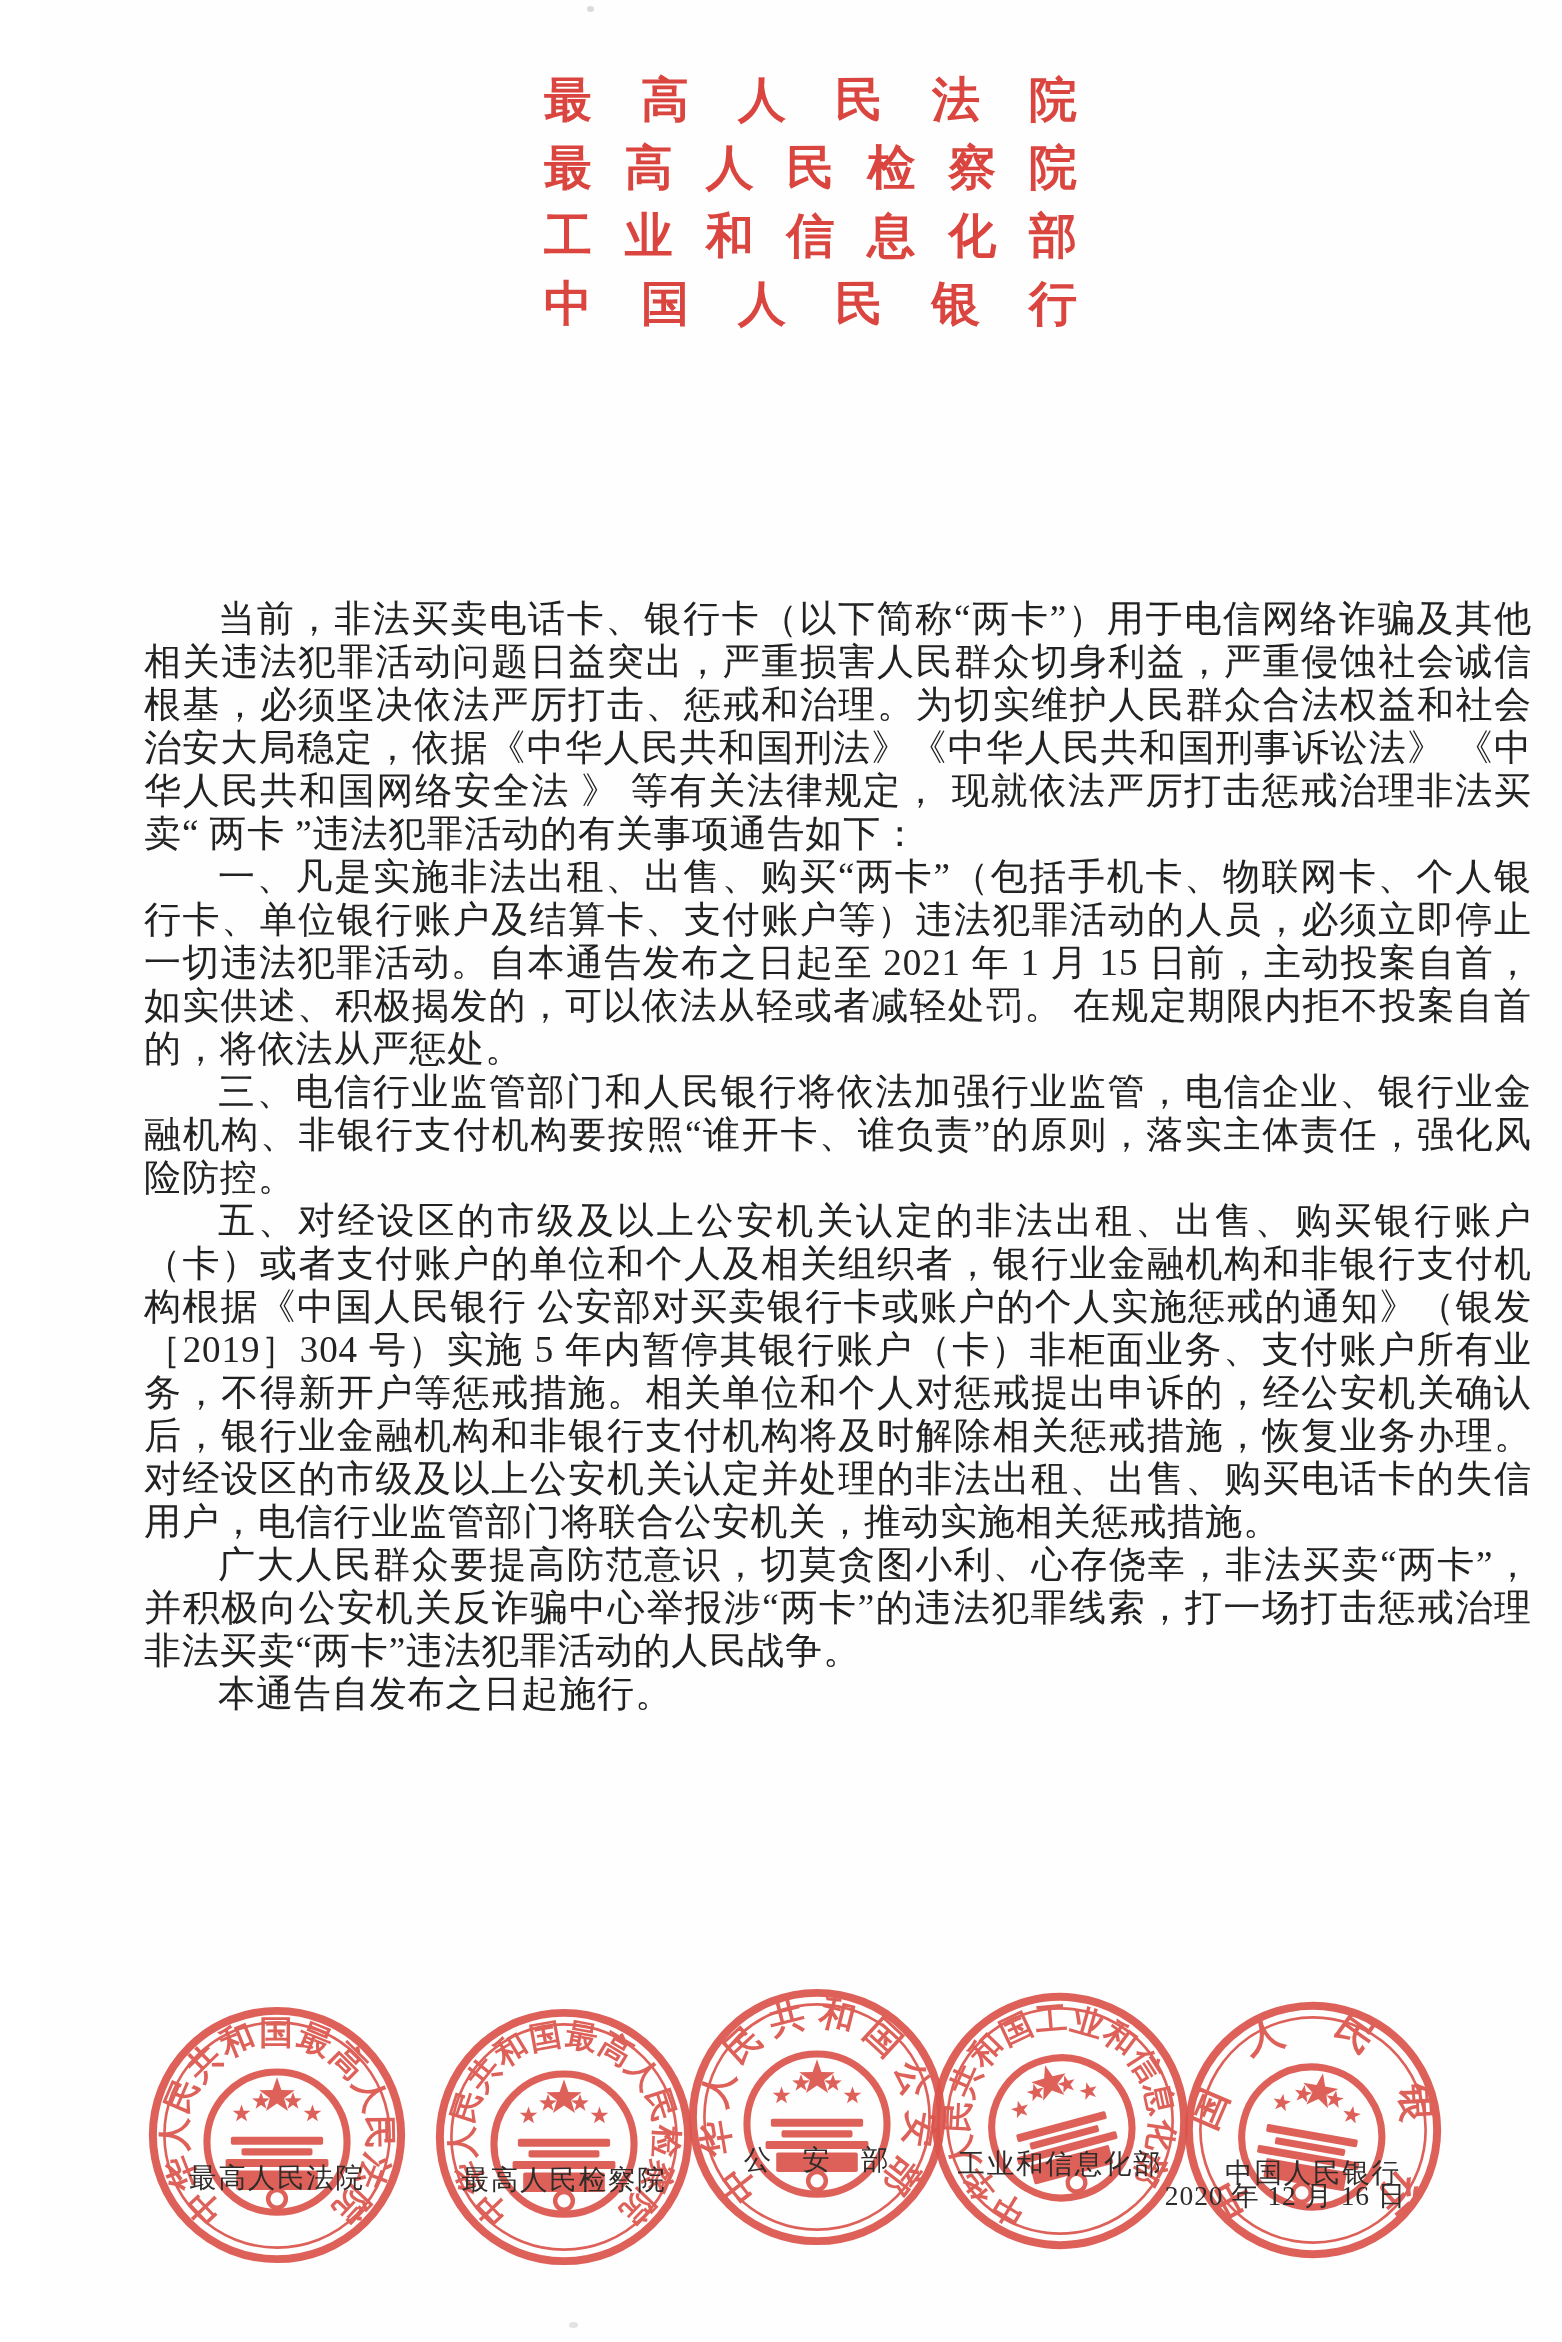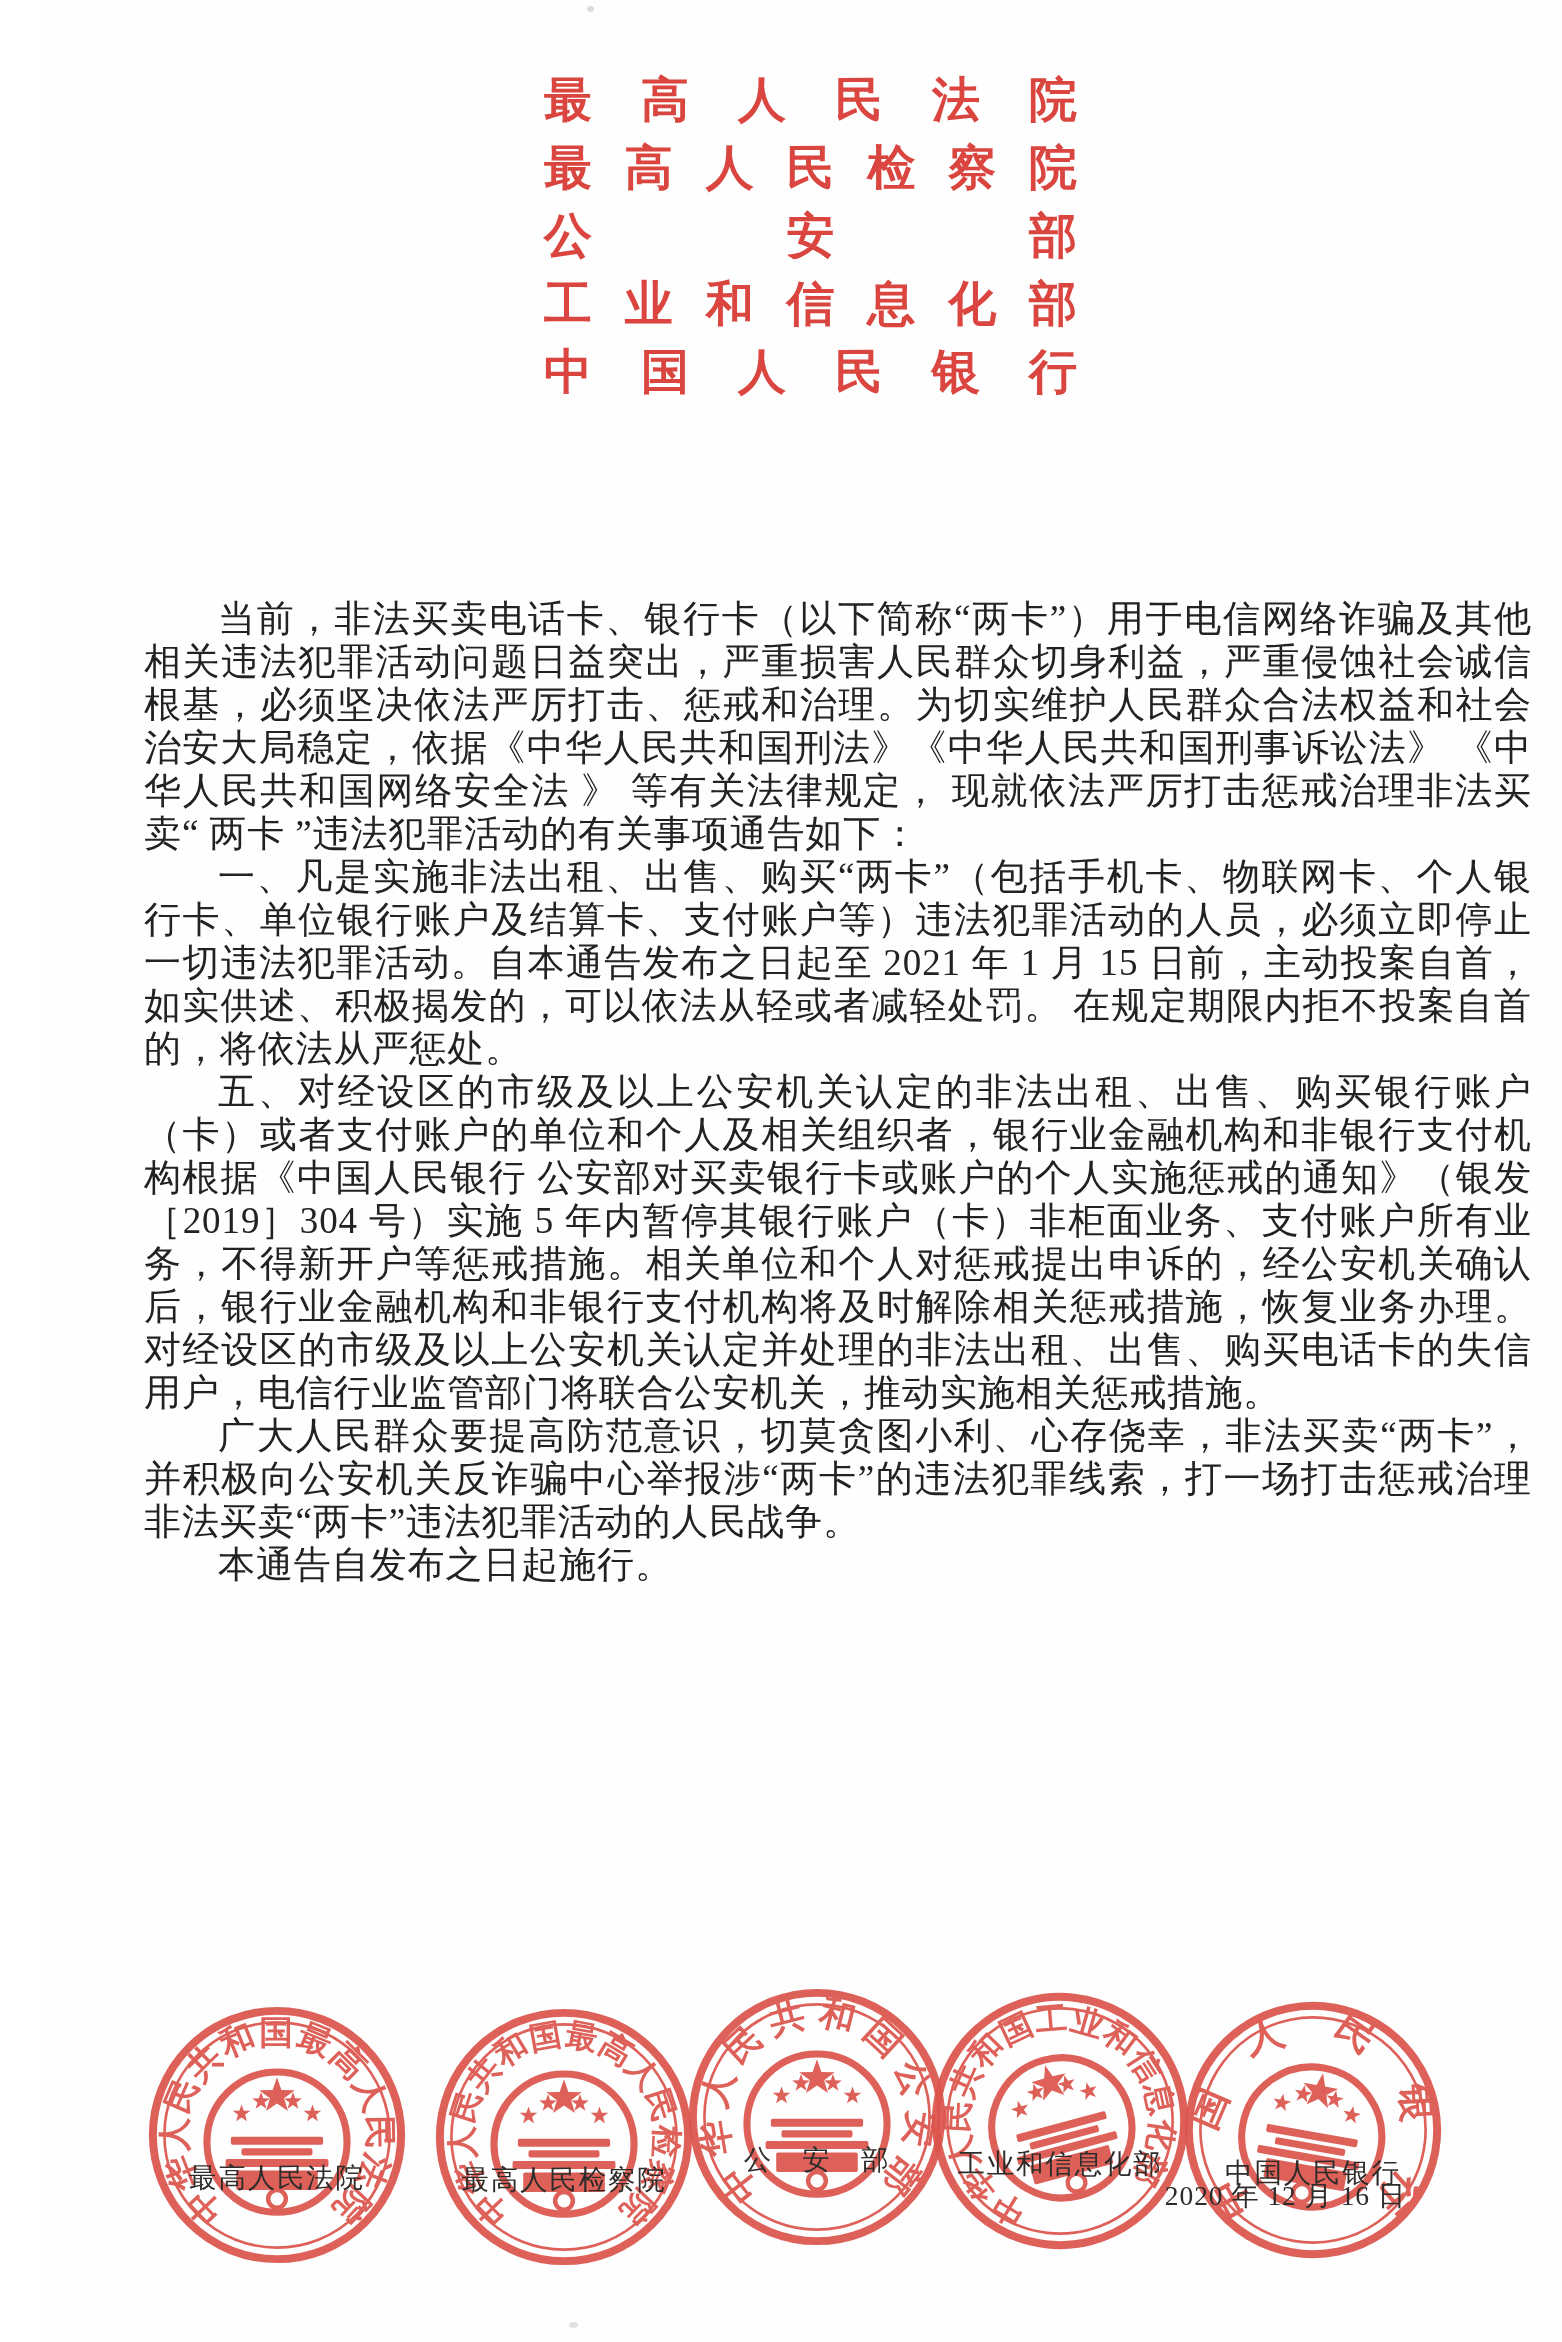--- a/index.html
+++ b/index.html
@@ -102,29 +102,29 @@
 </svg>
 
 <div class="page">
 
   <div class="scan-dot dot-top"></div>
   <div class="scan-dot dot-bottom"></div>
 
   <div class="letterhead">
     <div class="agency-line">最高人民法院</div>
     <div class="agency-line">最高人民检察院</div>
-    <div class="agency-line">公安部</div>
     <div class="agency-line">工业和信息化部</div>
     <div class="agency-line">中国人民银行</div>
   </div>
 
 
   <div class="notice-body">
     <p>当前，非法买卖电话卡、银行卡（以下简称“两卡”）用于电信网络诈骗及其他相关违法犯罪活动问题日益突出，严重损害人民群众切身利益，严重侵蚀社会诚信根基，必须坚决依法严厉打击、惩戒和治理。为切实维护人民群众合法权益和社会治安大局稳定，依据《中华人民共和国刑法》《中华人民共和国刑事诉讼法》 《中华人民共和国网络安全法 》 等有关法律规定， 现就依法严厉打击惩戒治理非法买卖“ 两卡 ”违法犯罪活动的有关事项通告如下：</p>
     <p>一、凡是实施非法出租、出售、购买“两卡”（包括手机卡、物联网卡、个人银行卡、单位银行账户及结算卡、支付账户等）违法犯罪活动的人员，必须立即停止一切违法犯罪活动。自本通告发布之日起至 2021 年 1 月 15 日前，主动投案自首，如实供述、积极揭发的，可以依法从轻或者减轻处罚。 在规定期限内拒不投案自首的，将依法从严惩处。</p>
+    <p>三、电信行业监管部门和人民银行将依法加强行业监管，电信企业、银行业金融机构、非银行支付机构要按照“谁开卡、谁负责”的原则，落实主体责任，强化风险防控。</p>
     <p>五、对经设区的市级及以上公安机关认定的非法出租、出售、购买银行账户（卡）或者支付账户的单位和个人及相关组织者，银行业金融机构和非银行支付机构根据《中国人民银行 公安部对买卖银行卡或账户的个人实施惩戒的通知》（银发［2019］304 号）实施 5 年内暂停其银行账户（卡）非柜面业务、支付账户所有业务，不得新开户等惩戒措施。相关单位和个人对惩戒提出申诉的，经公安机关确认后，银行业金融机构和非银行支付机构将及时解除相关惩戒措施，恢复业务办理。对经设区的市级及以上公安机关认定并处理的非法出租、出售、购买电话卡的失信用户，电信行业监管部门将联合公安机关，推动实施相关惩戒措施。</p>
     <p>广大人民群众要提高防范意识，切莫贪图小利、心存侥幸，非法买卖“两卡”，并积极向公安机关反诈骗中心举报涉“两卡”的违法犯罪线索，打一场打击惩戒治理非法买卖“两卡”违法犯罪活动的人民战争。</p>
     <p>本通告自发布之日起施行。</p>
   </div>
 
   <div class="seal" style="left:103px;top:2002px;">
     <svg class="seal-svg" viewBox="0 0 300 300">
       <circle class="seal-outer" cx="150" cy="150" r="140"></circle>
       <circle class="seal-inner" cx="150" cy="150" r="127"></circle>
       <use href="#emblem" x="150" y="158"></use>

